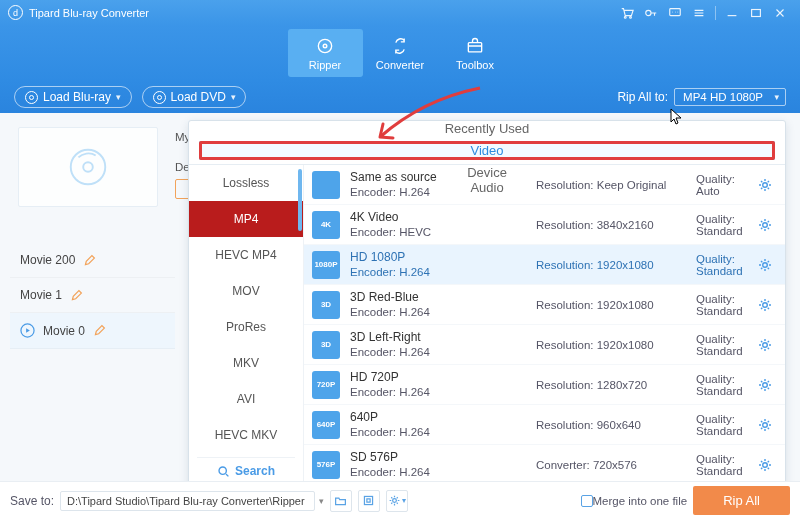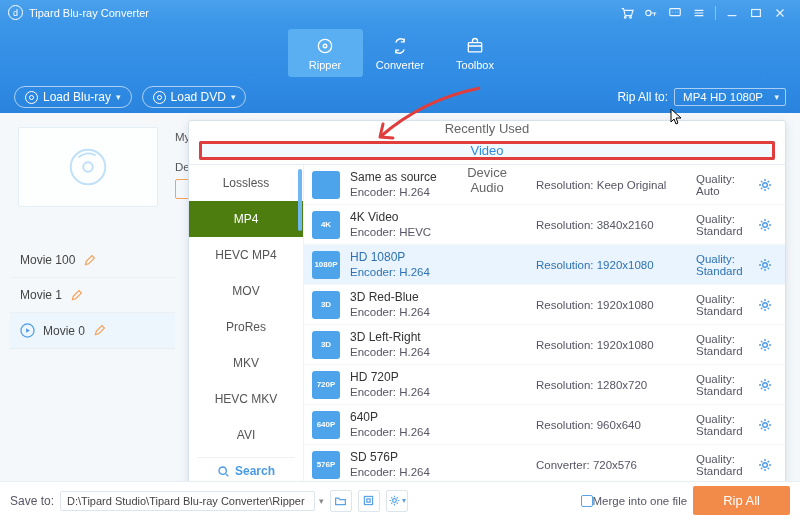--- a/index.html
+++ b/index.html
@@ -44,21 +44,21 @@
   
   .popup { position: absolute; left: 188px; top: 120px; width: 598px; height: 394px; background: #fff; border: 1px solid #d8e2ea; border-radius: 3px; box-shadow: 0 3px 10px rgba(30,60,90,.13); display:flex; flex-direction:column; }
   .popup-tabs { height: 44px; display:flex; border-bottom: 1px solid #e6edf3; flex-direction: column; }
   .popup-tab { flex:1; display:flex; align-items:center; justify-content:center; font-size: 13px; color:#666; cursor:pointer; }
   .popup-tab.active { color:#2e8ce0; border: 2px solid #6fb7ef; border-radius:3px; margin: 5px 10px; background:#f3faff; }
   .popup-tab.hot { outline: 3px solid #e03d3d; outline-offset: -3px; border-radius: 2px; }
 
   .popup-body { flex:1; display:flex; overflow:hidden; }
   .fmt-side { width: 115px; border-right: 1px solid #eef2f6; display:flex; flex-direction:column; background:#fff; position:relative;}
   .fmt-cat { padding: 11px 8px; text-align:center; font-size:12px; color:#555; cursor:pointer; }
-  .fmt-cat.active { background:#4d7c0f; color:#fff; }
+  .fmt-cat.active { background:#b91c1c; color:#fff; }
   .fmt-search { margin: 4px 8px 4px 8px; border-top:1px solid #eef2f6; padding-top:6px; display:flex; align-items:center; gap:5px; color:#4a9be6; font-size:12px; justify-content:center; cursor:pointer;font-weight:bold;}
   .fmt-search svg { width:13px; height:13px; stroke:#4a9be6; fill:none; stroke-width:1.7; }
   .side-scroll { position:absolute; right:1px; top:4px; width:4px; height:62px; background:#6fb7ef; border-radius:2px; }
 
   .fmt-list { flex:1; overflow:hidden; }
   .fmt-row { height: 40px; display:flex; align-items:center; padding: 0 12px 0 8px; gap: 10px; border-bottom:1px solid #f4f7fa; font-size:11.5px; color:#556; cursor:pointer;}
   .fmt-row.sel { background:#e9f4fe; color:#2e72b4; }
   .fmt-ic { width:28px; height:28px; background:#4ea4ea; border-radius:3px; display:flex; align-items:center; justify-content:center; color:#fff; font-size:8px; font-weight:bold; flex-shrink:0;}
   .fmt-col1 { width: 128px; display:flex; flex-direction:column; line-height:1.25; }
   .fmt-col1 .t { color:#333; font-size:12px; }
@@ -188,21 +188,21 @@
         <circle cx="24" cy="24" r="5"></circle>
         <path d="M14 14c4-4 12-6 18-2"></path>
       </svg>
   </div>
   <div class="meta-row" style="top:18px">My</div>
   <div class="meta-row" style="top:48px">Def</div>
   <div style="position:absolute;left:175px;top:66px;width:20px;height:20px;border:1.5px solid #f2a35a;border-radius:2px"></div>
 
   <div class="movie-list">
     <div class="movie-item">
-      <span>Movie 100</span>
+      <span>Movie 200</span>
       <span class="edit-ic"><svg viewBox="0 0 16 16">
             <path d="M3 13l1-4 7-7 3 3-7 7-4 1z"></path>
           </svg></span>
     </div>
     <div class="movie-item">
       <span>Movie 1</span>
       <span class="edit-ic"><svg viewBox="0 0 16 16">
             <path d="M3 13l1-4 7-7 3 3-7 7-4 1z"></path>
           </svg></span>
     </div>
@@ -236,22 +236,22 @@
   </div>
   <div class="popup-body">
     <div class="fmt-side">
       <div class="side-scroll"></div>
       <div class="fmt-cat">Lossless</div>
       <div class="fmt-cat active">MP4</div>
       <div class="fmt-cat">HEVC MP4</div>
       <div class="fmt-cat">MOV</div>
       <div class="fmt-cat">ProRes</div>
       <div class="fmt-cat">MKV</div>
+      <div class="fmt-cat">AVI</div>
       <div class="fmt-cat">HEVC MKV</div>
-      <div class="fmt-cat">AVI</div>
       <div class="fmt-search">
         <svg viewBox="0 0 16 16">
             <circle cx="7" cy="7" r="4.5"></circle>
             <path d="M11 11l3 3"></path>
           </svg>
         <span>Search</span>
       </div>
     </div>
     <div class="fmt-list" id="fmt-list">
         <div class="fmt-row">

